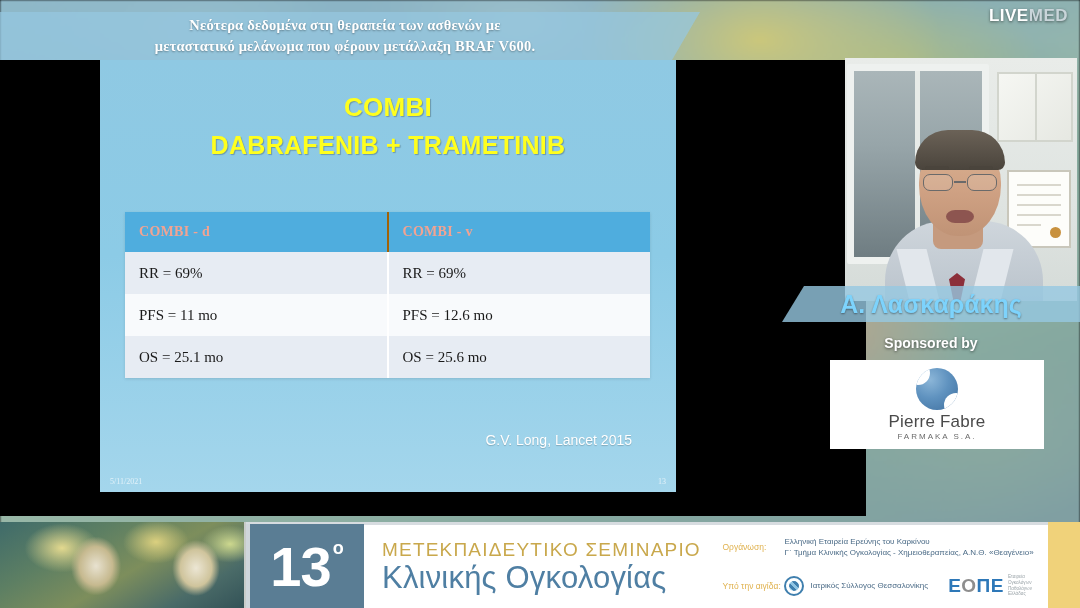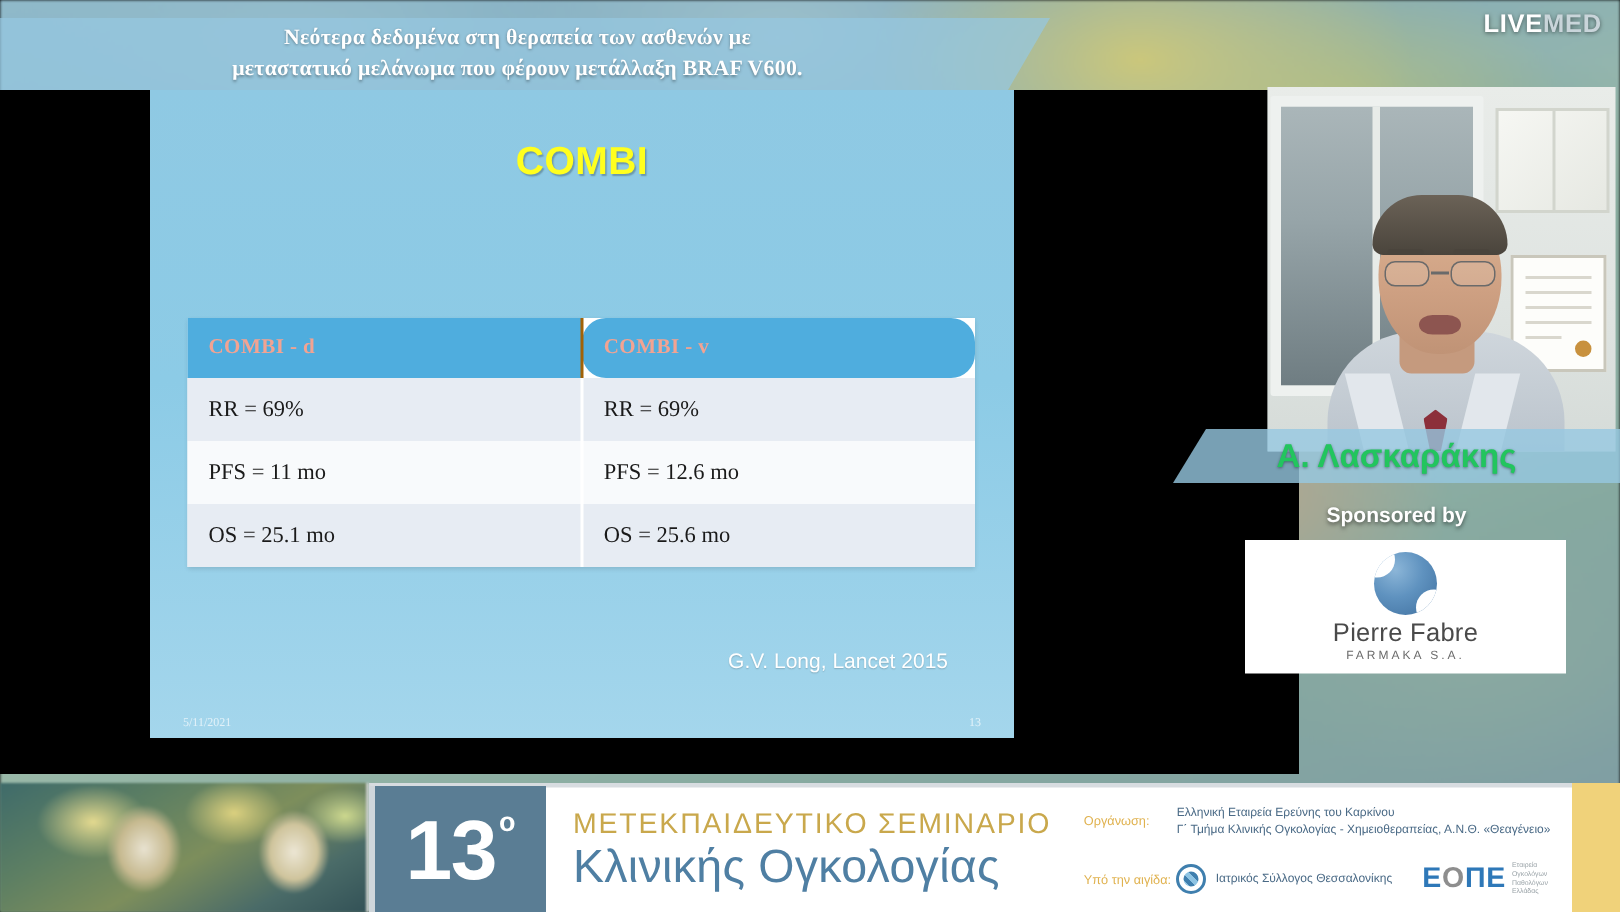--- a/index.html
+++ b/index.html
@@ -102,42 +102,42 @@
     vertical-align: middle;
   }
   #combi-table th {
     background: #4fadde;
     color: #f2a392;
     font-size: 14px; font-weight: 700;
     height: 40px;
     letter-spacing: .3px;
     border-right: 2px solid #a16207;
   }
-  #combi-table th:last-child { border-right: none; border-radius: 16px; }
+  #combi-table th:last-child { border-right: none; }
   #combi-table td {
     color: #1a1a1a;
     font-size: 15px; height: 42px;
     border-right: 2px solid #ffffff;
   }
   #combi-table td:last-child { border-right: none; }
   #combi-table tbody tr:nth-child(odd)  td { background: #e7ecf3; }
   #combi-table tbody tr:nth-child(even) td { background: #f8fafc; }
 
   #citation {
     position: absolute; left: 0; top: 372px;
     width: 576px; padding-right: 44px;
     text-align: right;
     color: #ffffff;
     font-size: 14px;
     font-family: "Liberation Sans", sans-serif;
     text-shadow: 0 1px 1px rgba(0,0,0,.2);
   }
   #slide-footer {
     position: absolute; left: 0; bottom: 6px;
-    width: 576px; padding: 0 22px;
+    width: 576px; padding: 0 10px;
     display: flex; justify-content: space-between;
     color: #e9f5fb; font-size: 8px;
     font-family: "Liberation Serif", serif;
     opacity: .9;
   }
 
   
   #webcam {
     position: absolute; left: 845px; top: 58px;
     width: 232px; height: 243px;
@@ -227,21 +227,21 @@
 
   
   #name-band {
     position: absolute; left: 782px; top: 286px;
     width: 298px; height: 36px; z-index: 7;
     background: rgba(150,200,225,.80);
     clip-path: polygon(22px 0, 298px 0, 298px 36px, 0 36px);
     display: flex; align-items: center; justify-content: center;
   }
   #name-band span {
-    color: #22c55e; font-weight: 700; font-size: 22px;
+    color: #7dd3fc; font-weight: 700; font-size: 25px;
     text-shadow: 0 1px 2px rgba(0,0,0,.4);
   }
 
   
   #sponsored-by {
     position: absolute; left: 782px; top: 335px; width: 298px;
     text-align: center; z-index: 7;
     color: #fff; font-weight: 700; font-size: 14px;
     text-shadow: 0 1px 3px rgba(0,0,0,.55);
   }
@@ -363,20 +363,21 @@
 
   <div id="livemed">
     <span class="live">LIVE</span><span class="med">MED</span>
   </div>
 
   <div id="slide-region">
     <div id="slide">
 
       <div id="slide-title">
         <div class="line1">COMBI</div>
+        <div class="line2">DABRAFENIB + TRAMETINIB</div>
       </div>
 
       <table id="combi-table">
         <thead>
           <tr>
             <th>COMBI - d</th>
             <th>COMBI - v</th>
           </tr>
         </thead>
         <tbody>

